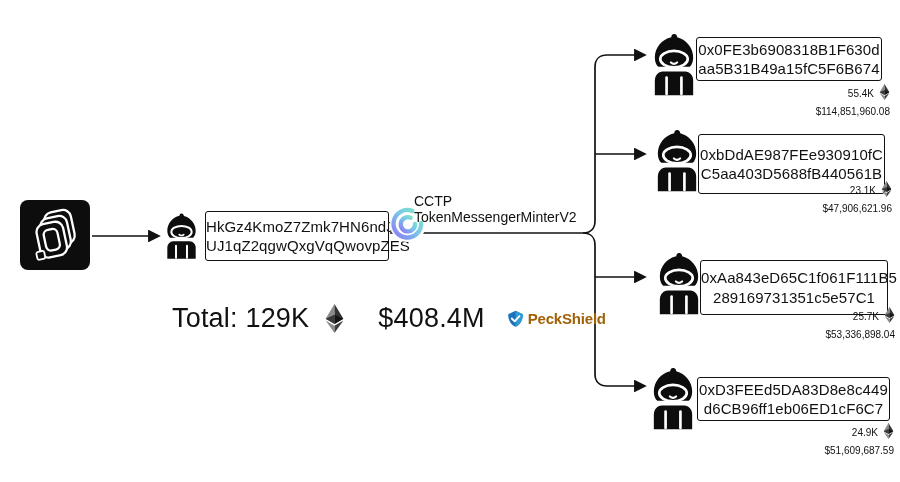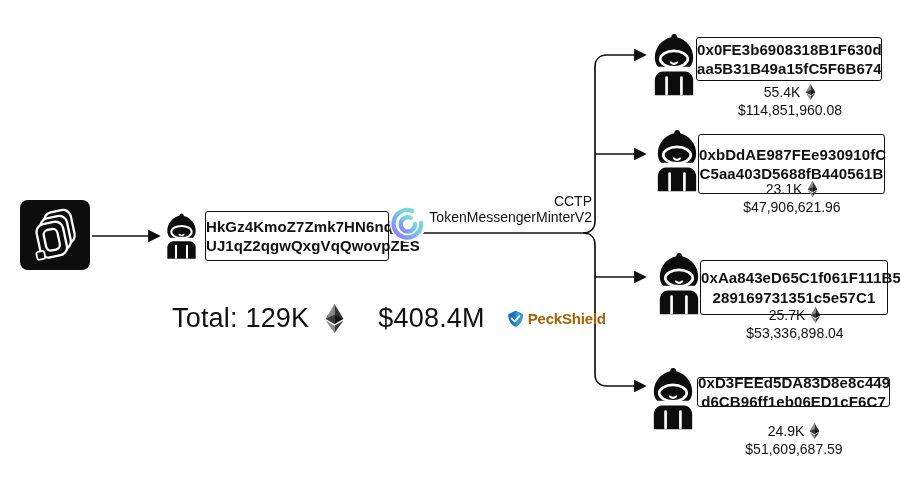--- a/index.html
+++ b/index.html
@@ -2,27 +2,27 @@
 <html><head>
 <meta charset="utf-8">
 <style>
   html,body{margin:0;padding:0;background:#fff;}
   .canvas{position:relative;width:900px;height:482px;background:#ffffff;
           font-family:"Liberation Sans",sans-serif;color:#111;overflow:hidden;}
   svg{display:block;}
   #connectors{position:absolute;left:0;top:0;pointer-events:none;}
   .addr-box{position:absolute;border:1.7px solid #111;border-radius:3px;background:#fff;
             display:flex;flex-direction:column;justify-content:center;text-align:center;
-            font-size:15px;line-height:19.5px;white-space:nowrap;letter-spacing:.1px;box-sizing:border-box;font-weight:bold;}
-  .amounts{position:absolute;width:200px;text-align:center;font-size:14px;line-height:17.5px;}
+            font-size:15px;line-height:19.5px;white-space:nowrap;letter-spacing:.1px;box-sizing:border-box;}
+  .amounts{position:absolute;width:200px;text-align:right;font-size:10px;line-height:17.5px;}
   .amounts .eth-line{white-space:nowrap;}
   .eth-sm{width:11px;height:16px;vertical-align:-3px;margin-left:5px;display:inline-block;}
   .source-logo{position:absolute;left:20px;top:200px;width:70px;height:70px;background:#0d0d0d;border-radius:8px;}
   .cctp-circle{position:absolute;left:389px;top:205px;width:38px;height:38px;}
-  .cctp-label{position:absolute;left:414px;top:193px;width:178px;text-align:right;
+  .cctp-label{position:absolute;left:414px;top:193px;width:178px;text-align:left;
               font-size:14px;line-height:16px;background:transparent;}
   .total-row{position:absolute;left:172px;top:303px;display:flex;align-items:center;
              font-size:27px;font-weight:500;letter-spacing:.2px;gap:8px;}
   .eth-big{width:19px;height:29px;margin-left:8px;margin-right:26px;}
   .peckshield{display:flex;align-items:center;gap:4px;margin-left:14px;}
   .peckshield .ps-text{font-size:15px;font-weight:700;letter-spacing:-.2px;color:#a16207;}
   .hacker-svg{position:absolute;}
 </style>
 </head>
 <body>
@@ -159,21 +159,21 @@
   <div class="amounts" style="left:695px;top:307px">
     <div class="eth-line"><span>25.7K</span><svg class="eth-sm" viewBox="0 0 256 417">
           <use href="#sym-eth"></use>
         </svg></div>
     <div>$53,336,898.04</div>
   </div>
 
   <svg class="hacker-svg" style="left:648px;top:367px" width="50" height="63">
       <use href="#sym-hacker"></use>
     </svg>
-  <div class="addr-box" style="left:697px;top:377px;width:193px;height:30px">
+  <div class="addr-box" style="left:697px;top:377px;width:193px;height:44px">
     <div>0xD3FEEd5DA83D8e8c449</div>
     <div>d6CB96ff1eb06ED1cF6C7</div>
   </div>
   <div class="amounts" style="left:694px;top:423px">
     <div class="eth-line"><span>24.9K</span><svg class="eth-sm" viewBox="0 0 256 417">
           <use href="#sym-eth"></use>
         </svg></div>
     <div>$51,609,687.59</div>
   </div>
 

